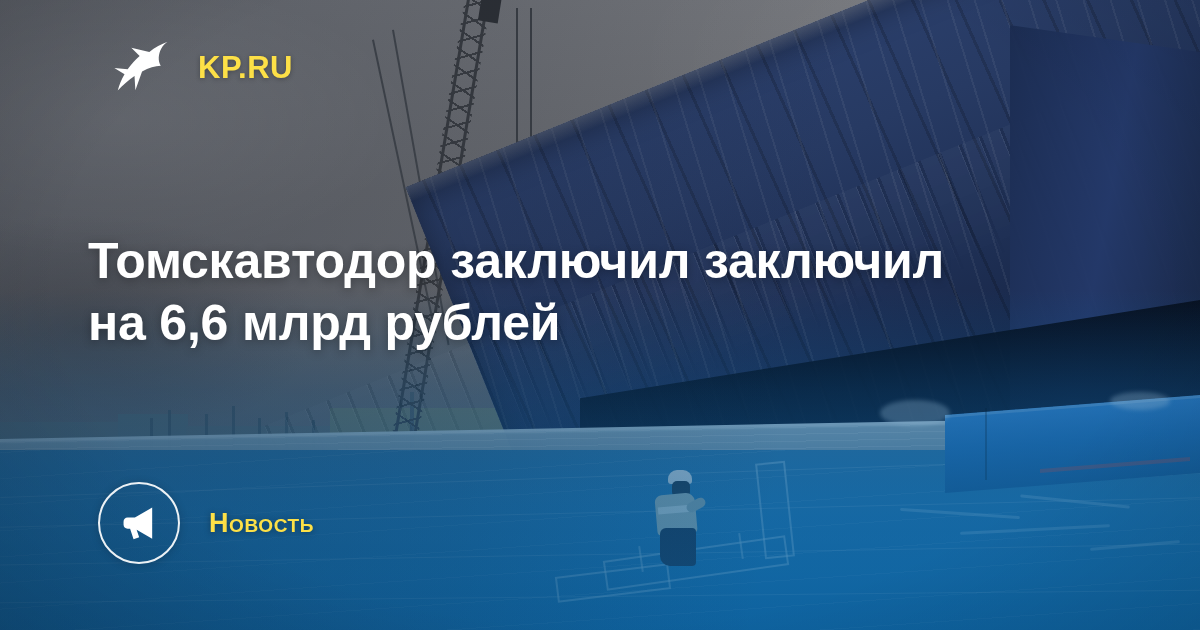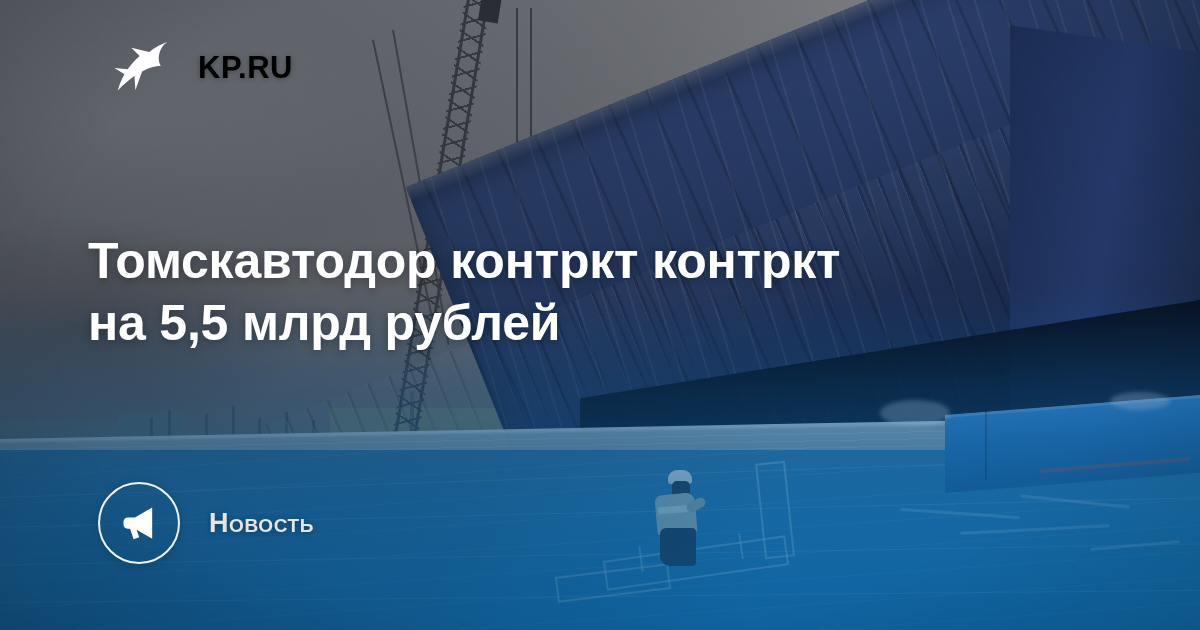--- a/index.html
+++ b/index.html
@@ -164,41 +164,41 @@
   }
   .scrim{
     position:absolute;inset:0;
     background:linear-gradient(100deg, rgba(20,28,42,.30) 0%, rgba(20,28,42,.14) 42%, rgba(20,28,42,0) 66%);
   }
 
   
   .brand{position:absolute;left:110px;top:36px;display:flex;align-items:center;gap:26px;}
   .brand-logo{width:62px;height:62px;display:block;}
   .brand-name{
-    color:#000000;font-size:31px;font-weight:700;letter-spacing:.5px;
+    color:#fde047;font-size:31px;font-weight:700;letter-spacing:.5px;
     line-height:1;text-shadow:0 1px 5px rgba(0,0,0,.30);
   }
 
   .headline{
     position:absolute;left:88px;top:196px;width:1010px;
     color:#fff;font-size:50px;font-weight:600;line-height:62px;
     letter-spacing:-.2px;text-shadow:0 2px 10px rgba(0,0,0,.30);
   }
   .headline .ln{display:block;white-space:nowrap;}
 
   .badge{position:absolute;left:98px;top:482px;display:flex;align-items:center;gap:29px;}
   .badge-circle{
     width:78px;height:78px;border-radius:50%;
     border:2px solid rgba(255,255,255,.92);
     display:flex;align-items:center;justify-content:center;
     box-shadow:0 1px 8px rgba(0,0,0,.18);
   }
   .megaphone{width:40px;height:40px;display:block;}
   .badge-label{
-    color:#e5e5e5;font-size:27px;font-weight:700;letter-spacing:.6px;
+    color:#fde047;font-size:27px;font-weight:700;letter-spacing:.6px;
     font-variant:small-caps;text-transform:lowercase;
     text-shadow:0 1px 6px rgba(0,0,0,.35);
   }
   .badge-label::first-letter{text-transform:uppercase;}
 </style>
 </head>
 <body>
 
 <div class="card">
 
@@ -290,22 +290,22 @@
   </div>
 
   <div class="brand">
     <svg class="brand-logo" viewBox="0 0 64 64" aria-hidden="true">
       <path fill="#ffffff" d="M59.5 6.0 C53.0 8.4 46.2 12.0 40.6 16.4 L22.0 12.2 L30.6 20.6 C26.0 24.8 21.8 29.4 18.2 34.2 L4.5 33.0 L15.0 39.4 C12.0 44.6 9.6 50.2 8.0 56.2 C13.8 50.2 19.6 45.3 25.3 41.4 L26.2 56.0 L33.1 36.6 C40.0 32.7 46.6 30.6 52.4 30.6 C49.2 25.6 49.9 18.2 53.0 12.8 C54.8 9.7 57.0 7.4 59.5 6.0 Z"></path>
     </svg>
     <span class="brand-name">KP.RU</span>
   </div>
 
   <h1 class="headline">
-    <span class="ln">Томскавтодор контркт контркт</span>
-    <span class="ln">на 5,5 млрд рублей</span>
+    <span class="ln">Томскавтодор заключил заключил</span>
+    <span class="ln">на 6,6 млрд рублей</span>
   </h1>
 
   <div class="badge">
     <span class="badge-circle">
       <svg class="megaphone" viewBox="0 0 44 44" aria-hidden="true">
         <path fill="#ffffff" d="M36.5 5.0 L17.5 16.0 L9.5 16.0 C6.8 16.0 5.0 17.9 5.0 20.6 L5.0 23.6 C5.0 26.3 6.8 28.2 9.5 28.2 L12.2 28.2 L16.0 40.0 L22.2 37.8 L19.0 28.2 L17.5 28.2 L36.5 39.2 Z"></path>
       </svg>
     </span>
     <span class="badge-label">Новость</span>
   </div>

